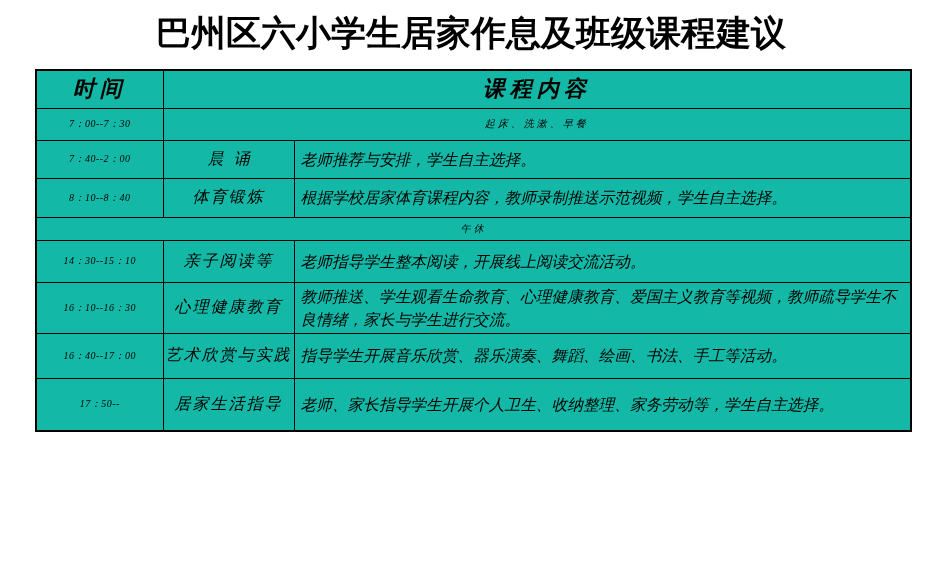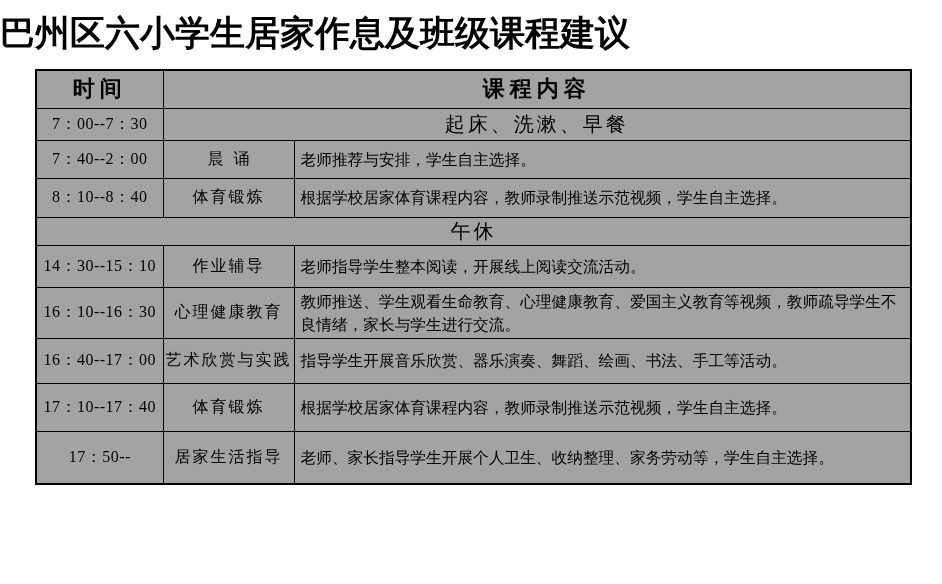--- a/index.html
+++ b/index.html
@@ -9,21 +9,21 @@
     color: #000000;
     font-family: "Liberation Serif", serif;
     overflow: hidden;
   }
   .page { width: 942px; height: 584px; position: relative; }
 
   .doc-title {
     margin: 0;
     padding-top: 13px;
     height: 44px;
-    text-align: left;
+    text-align: center;
     font-family: "Liberation Serif", "DejaVu Serif", serif;
     font-weight: 900;
     font-size: 35px;
     letter-spacing: 0px;
     line-height: 42px;
     color: #000000;
   }
 
   table.schedule {
     border-collapse: collapse;
@@ -34,54 +34,55 @@
     border: 2.5px solid #000000;
   }
   col.c-time { width: 127px; }
   col.c-act  { width: 131px; }
   col.c-desc { width: 617px; }
 
   .schedule th, .schedule td {
     border: 1.4px solid #000000;
     vertical-align: middle;
     padding: 0;
-    background: #a3a3a3;
+    background: #14b8a6;
+    font-style: italic;
   }
 
   .schedule thead tr { height: 38px; }
   .schedule th {
     font-family: "Liberation Sans", "DejaVu Sans", sans-serif;
     font-weight: bold;
     font-size: 22px;
     text-align: center;
     letter-spacing: 5px;
   }
 
   td.time-cell {
     text-align: center;
-    font-size: 16px;
+    font-size: 10px;
     letter-spacing: 0.5px;
     white-space: nowrap;
   }
   td.activity-cell {
     text-align: center;
     font-size: 16px;
     letter-spacing: 2px;
   }
   td.activity-cell.act-wide { letter-spacing: 10px; text-indent: 10px; margin-left: 24px; }
   td.content-cell {
     text-align: left;
     font-size: 15.7px;
     line-height: 23px;
     padding: 2px 6px;
     letter-spacing: 0;
   }
   td.merged-cell {
     text-align: center;
-    font-size: 20px;
+    font-size: 10px;
     letter-spacing: 3px;
   }
 </style>
 </head>
 <body>
 
 <div class="page">
 
   <h1 class="doc-title">巴州区六小学生居家作息及班级课程建议</h1>
 
@@ -110,38 +111,33 @@
         <tr style="height: 39px;">
           <td class="time-cell">8：10--8：40</td>
           <td class="activity-cell">体育锻炼</td>
           <td class="content-cell">根据学校居家体育课程内容，教师录制推送示范视频，学生自主选择。</td>
         </tr>
         <tr style="height: 23px;">
           <td class="merged-cell" colspan="3">午休</td>
         </tr>
         <tr style="height: 42px;">
           <td class="time-cell">14：30--15：10</td>
-          <td class="activity-cell">作业辅导</td>
+          <td class="activity-cell">亲子阅读等</td>
           <td class="content-cell">老师指导学生整本阅读，开展线上阅读交流活动。</td>
         </tr>
         <tr style="height: 50px;">
           <td class="time-cell">16：10--16：30</td>
           <td class="activity-cell">心理健康教育</td>
           <td class="content-cell">教师推送、学生观看生命教育、心理健康教育、爱国主义教育等视频，教师疏导学生不良情绪，家长与学生进行交流。</td>
         </tr>
         <tr style="height: 45px;">
           <td class="time-cell">16：40--17：00</td>
           <td class="activity-cell">艺术欣赏与实践</td>
           <td class="content-cell">指导学生开展音乐欣赏、器乐演奏、舞蹈、绘画、书法、手工等活动。</td>
         </tr>
-        <tr style="height: 48px;">
-          <td class="time-cell">17：10--17：40</td>
-          <td class="activity-cell">体育锻炼</td>
-          <td class="content-cell">根据学校居家体育课程内容，教师录制推送示范视频，学生自主选择。</td>
-        </tr>
         <tr style="height: 53px;">
           <td class="time-cell">17：50--</td>
           <td class="activity-cell">居家生活指导</td>
           <td class="content-cell">老师、家长指导学生开展个人卫生、收纳整理、家务劳动等，学生自主选择。</td>
         </tr>
       </tbody>
   </table>
 
 </div>
 

